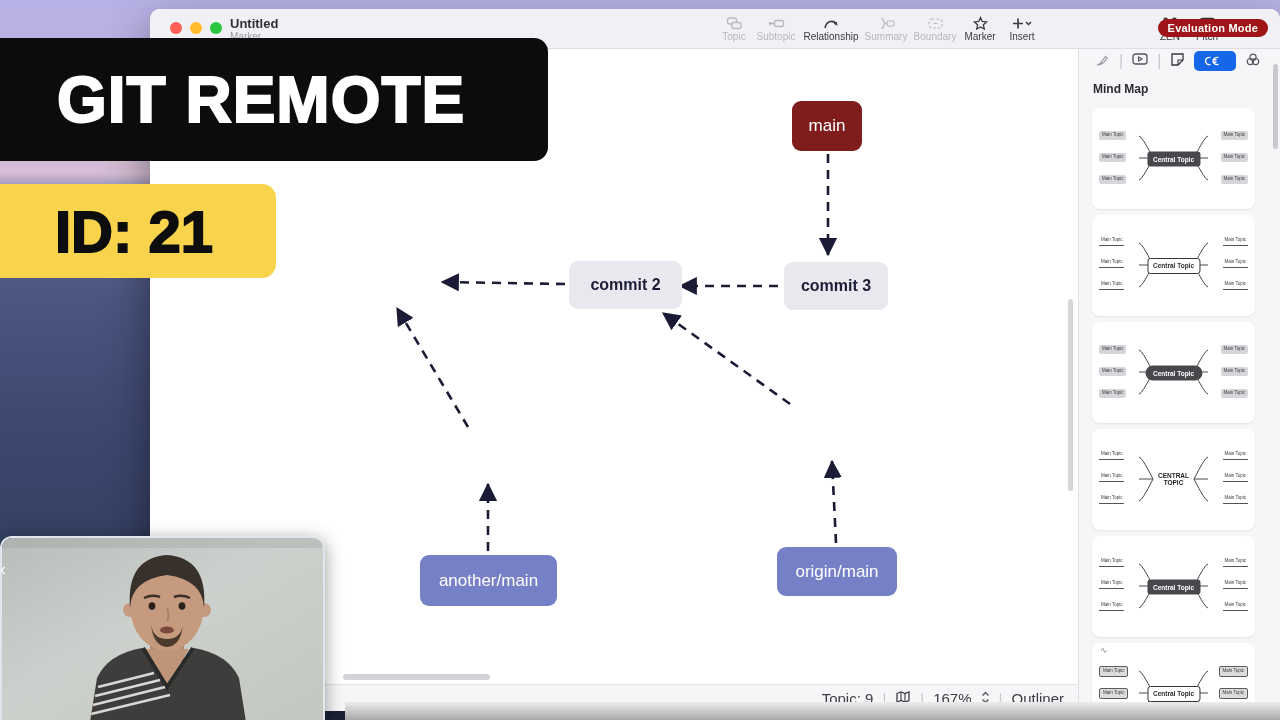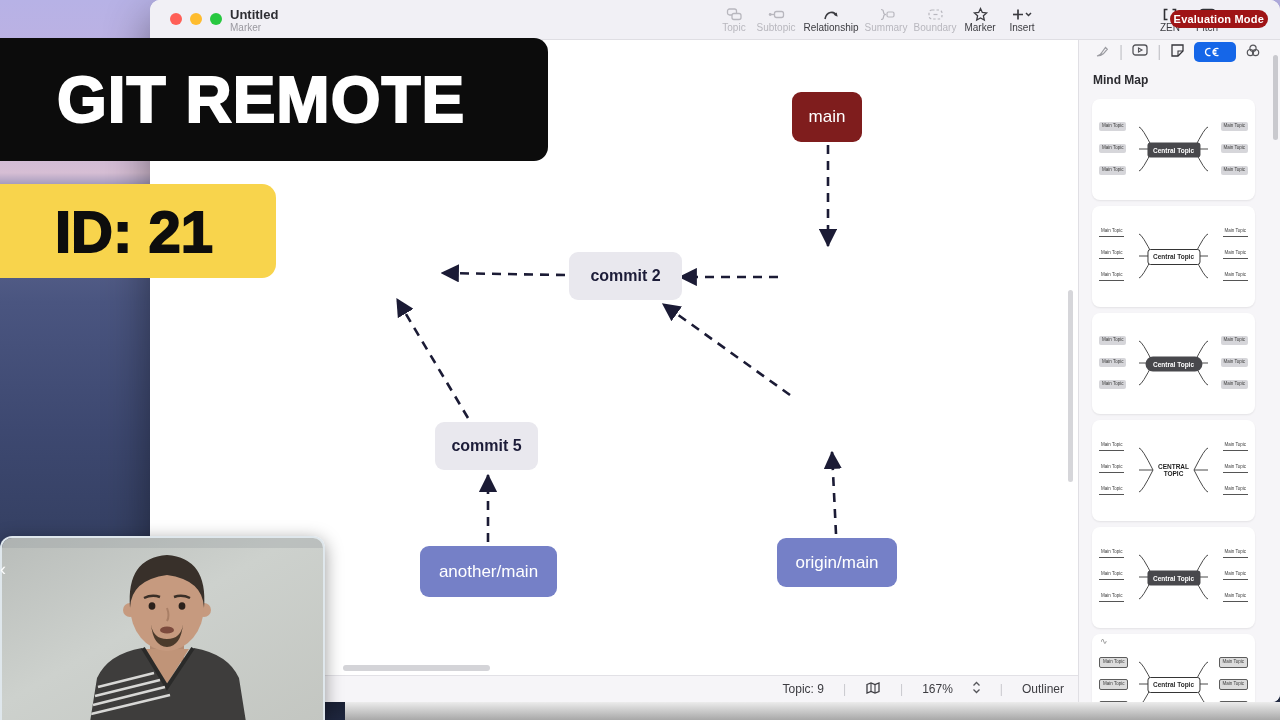--- a/index.html
+++ b/index.html
@@ -2,54 +2,54 @@
 <html><head>
 <meta charset="utf-8">
 <style>
   html,body{margin:0;padding:0;}
   body{width:1280px;height:720px;overflow:hidden;position:relative;
        font-family:"Liberation Sans","DejaVu Sans",sans-serif;
        background:linear-gradient(180deg,#b7b2e6 0%,#beb1e1 10%,#c9b5da 18%,#d6bed4 24%,#9a93b8 26%,#5d668f 31%,#4a5580 42%,#3d4870 60%,#323d5e 80%,#283250 100%);}
   *{box-sizing:border-box;}
 
   
-  .window{position:absolute;left:150px;top:0;width:1130px;height:702px;background:#fff;
+  .window{position:absolute;left:150px;top:9px;width:1130px;height:702px;background:#fff;
           border-radius:10px 10px 8px 8px;overflow:hidden;box-shadow:0 18px 45px rgba(0,0,0,.45);}
   .desktop-strip{position:absolute;left:345px;top:702px;right:0;bottom:0;
           background:linear-gradient(180deg,#ececec,#a8a8a8);}
 
   
   .titlebar{position:absolute;left:0;top:0;width:100%;height:40px;background:#f1f0f5;border-bottom:1px solid #dfdee3;}
   .tl{position:absolute;top:13px;width:12px;height:12px;border-radius:50%;}
   .tl.red{left:20px;background:#ff5f57;}
   .tl.yellow{left:40px;background:#febc2e;}
   .tl.green{left:60px;background:#28c840;}
   .doc-title{position:absolute;left:80px;top:7px;font-size:13px;font-weight:700;color:#2e2e33;}
   .doc-status{position:absolute;left:80px;top:22px;font-size:10px;color:#9a99a0;}
 
   .tb-item{position:absolute;top:5px;text-align:center;font-size:10px;color:#3b3b40;}
   .tb-item .ic{display:block;height:17px;line-height:17px;}
   .tb-item.disabled{color:#b8b7be;}
   .tb-item svg{vertical-align:middle;}
   .badge{position:absolute;right:12px;top:10px;background:#9f1416;color:#fff;font-size:11px;font-weight:700;
-         padding:3px 4px;border-radius:11px;letter-spacing:.2px;}
+         padding:3px 10px;border-radius:11px;letter-spacing:.2px;}
 
   
   .canvas{position:absolute;left:0;top:40px;width:928px;height:635px;background:#fff;}
   #diagram-layer{position:absolute;inset:0;}
   #diagram-layer svg{position:absolute;left:0;top:0;}
   .gnode{position:absolute;text-align:center;border-radius:9px;font-size:16px;white-space:nowrap;}
   .gnode.branch{color:#fff;font-weight:400;font-size:17px;}
   .gnode.commit{font-weight:700;}
   .scroll-v{position:absolute;left:918px;top:250px;width:5px;height:192px;border-radius:3px;background:#d6d6da;}
   .scroll-h{position:absolute;left:193px;top:625px;width:147px;height:6px;border-radius:3px;background:#d4d4d8;}
 
   
   .statusbar{position:absolute;left:0;top:675px;width:928px;height:27px;background:#f6f5f8;border-top:1px solid #e2e1e6;
-             display:flex;align-items:center;justify-content:flex-end;padding-right:14px;gap:19px;font-size:12px;color:#3c3c41;}
+             display:flex;align-items:center;justify-content:flex-end;padding-right:14px;gap:9px;font-size:15px;color:#3c3c41;}
   .sb-sep{color:#c9c9ce;}
 
   
   .sidebar{position:absolute;left:928px;top:40px;width:202px;height:662px;background:#f6f5f8;border-left:1px solid #e0dfe4;overflow:hidden;}
   .sb-icons{position:absolute;left:0;top:0;width:100%;height:24px;display:flex;align-items:center;gap:9px;padding-left:16px;}
   .sb-pill{background:#1566e8;border-radius:5px;width:42px;height:20px;display:flex;align-items:center;justify-content:center;}
   .sb-heading{position:absolute;left:14px;top:33px;font-size:12px;font-weight:700;color:#2b2b30;}
   #template-list{position:absolute;left:13px;top:59px;width:163px;}
   .tmpl-card{position:relative;width:163px;height:101px;background:#fff;border-radius:8px;margin-bottom:6px;
              box-shadow:0 1px 2px rgba(0,0,0,.08);overflow:hidden;}
@@ -171,21 +171,21 @@
           <line x1="678" y1="105" x2="678" y2="206" stroke="#1b1b35" stroke-width="2.6" stroke-dasharray="9 7" marker-end="url(#arw)"></line>
           <line x1="628" y1="237" x2="530" y2="237" stroke="#1b1b35" stroke-width="2.6" stroke-dasharray="9 7" marker-end="url(#arw)"></line>
           <line x1="415" y1="235" x2="292" y2="233" stroke="#1b1b35" stroke-width="2.6" stroke-dasharray="9 7" marker-end="url(#arw)"></line>
           <line x1="640" y1="355" x2="513" y2="264" stroke="#1b1b35" stroke-width="2.6" stroke-dasharray="9 7" marker-end="url(#arw)"></line>
           <line x1="318" y1="378" x2="247" y2="259" stroke="#1b1b35" stroke-width="2.6" stroke-dasharray="9 7" marker-end="url(#arw)"></line>
           <line x1="338" y1="502" x2="338" y2="435" stroke="#1b1b35" stroke-width="2.6" stroke-dasharray="9 7" marker-end="url(#arw)"></line>
           <line x1="686" y1="494" x2="682" y2="412" stroke="#1b1b35" stroke-width="2.6" stroke-dasharray="9 7" marker-end="url(#arw)"></line>
         </svg>
         <div class="gnode branch" style="left: 642px; top: 52px; width: 70px; height: 50px; line-height: 50px; background: #7f1d1d; color: rgb(255, 255, 255);">main</div>
         <div class="gnode commit" style="left: 419px; top: 212px; width: 113px; height: 48px; line-height: 48px; background: rgb(233, 232, 238); color: rgb(28, 28, 56);">commit 2</div>
-        <div class="gnode commit" style="left: 285px; top: 382px; width: 103px; height: 48px; line-height: 48px; background: rgb(233, 232, 238); color: rgb(28, 28, 56);">commit 5</div>
+        <div class="gnode commit" style="left: 634px; top: 213px; width: 104px; height: 48px; line-height: 48px; background: rgb(233, 232, 238); color: rgb(28, 28, 56);">commit 3</div>
         <div class="gnode branch" style="left: 270px; top: 506px; width: 137px; height: 51px; line-height: 51px; background: rgb(117, 128, 199); color: rgb(255, 255, 255);">another/main</div>
         <div class="gnode branch" style="left: 627px; top: 498px; width: 120px; height: 49px; line-height: 49px; background: rgb(117, 128, 199); color: rgb(255, 255, 255);">origin/main</div>
       </div>
     <div class="scroll-v"></div>
     <div class="scroll-h"></div>
   </div>
 
   <div class="statusbar">
     <span>Topic: 9</span>
     <span class="sb-sep">|</span>

